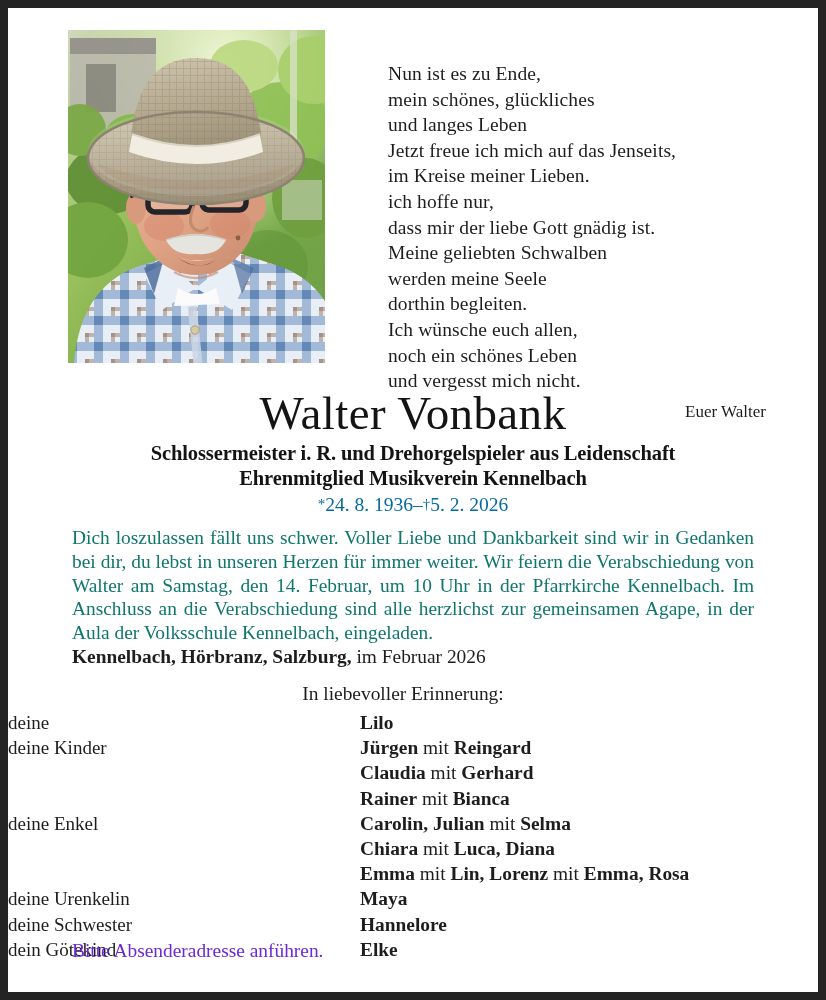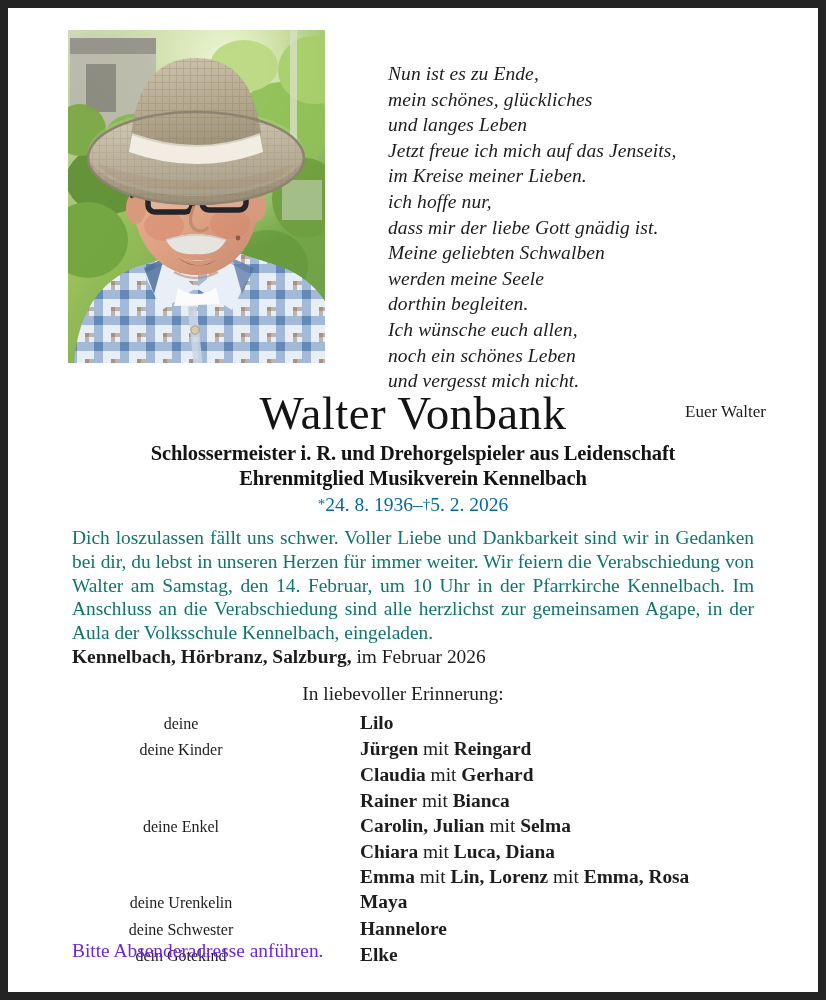--- a/index.html
+++ b/index.html
@@ -44,21 +44,20 @@
   }
   .photo-frame svg { display: block; }
 
   .poem {
     position: absolute;
     left: 380px;
     top: 53px;
     width: 400px;
   }
   .poem-line {
-    font-style: italic;
     font-size: 19.5px;
     line-height: 25.6px;
     color: #1d1d1d;
     white-space: nowrap;
     letter-spacing: .1px;
   }
   .signature {
     margin-top: 8px;
     text-align: right;
     padding-right: 22px;
@@ -136,23 +135,23 @@
     top: 702px;
     width: 810px;
   }
   .fam-row {
     display: flex;
     align-items: baseline;
     line-height: 25.2px;
   }
   .fam-label {
     width: 352px;
-    text-align: center;
+    text-align: left;
     padding-right: 6px;
-    font-size: 16px;
+    font-size: 19px;
     color: #1d1d1d;
     white-space: nowrap;
     box-sizing: border-box;
   }
   .fam-names {
     font-size: 19.4px;
     color: #1d1d1d;
     white-space: nowrap;
   }
   .fam-names b { font-weight: bold; }

